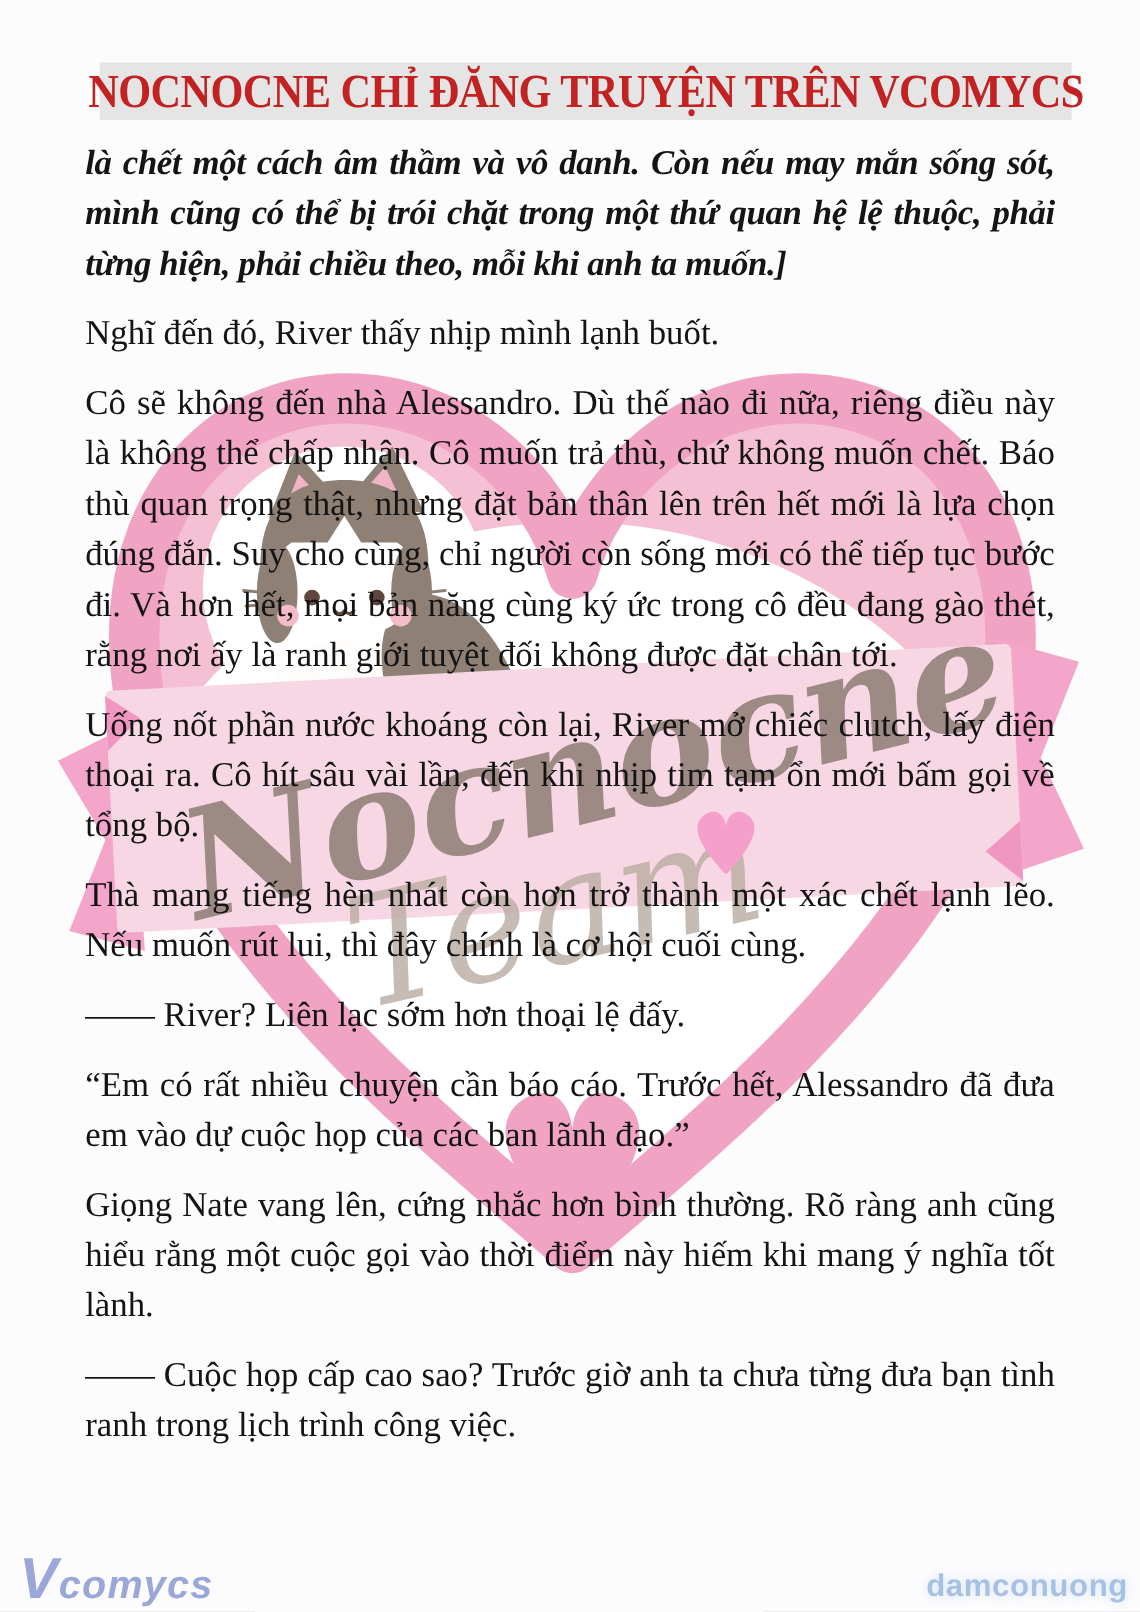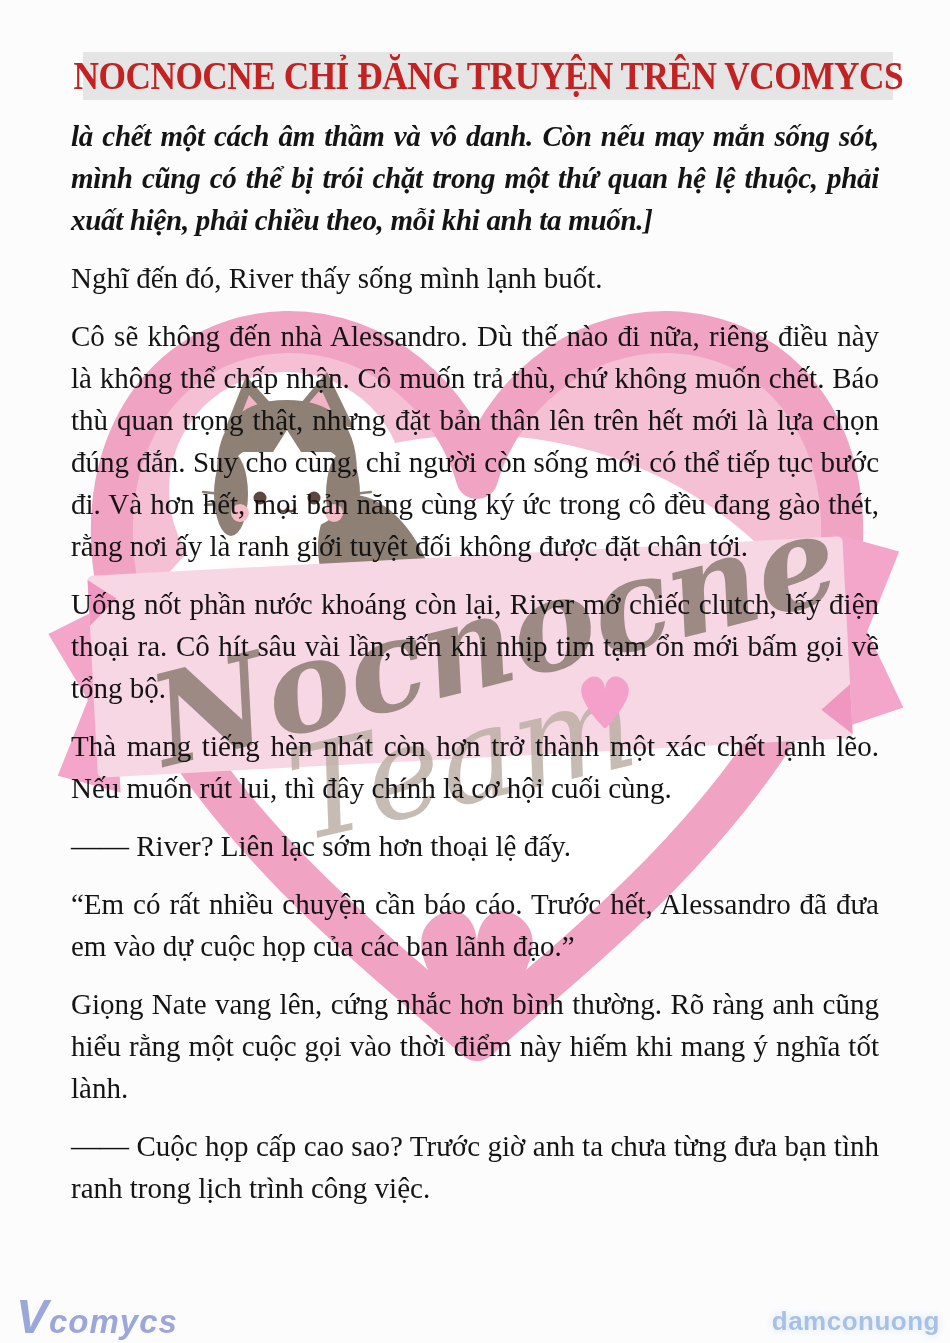--- a/index.html
+++ b/index.html
@@ -106,22 +106,22 @@
     <text x="472" y="802" text-anchor="middle" font-family="'DejaVu Serif', serif" font-size="128" font-style="italic" fill="#b9aba0" fill-opacity="0.8" transform="rotate(-13 472 802)">Team</text>
 
     <path d="M 604 728 C 580 702 575 686 589 678 C 598 673 605 681 605 690 C 605 681 612 673 621 678 C 635 686 630 702 606 728 Z" fill="#f59fcb"></path>
   </svg>
 
   <header class="banner">
     <span class="banner-text">NOCNOCNE CHỈ ĐĂNG TRUYỆN TRÊN VCOMYCS</span>
   </header>
 
   <main class="content">
-    <p class="lead">là chết một cách âm thầm và vô danh. Còn nếu may mắn sống sót, mình cũng có thể bị trói chặt trong một thứ quan hệ lệ thuộc, phải xuất hiện, phải chiều theo, mỗi khi anh ta muốn.]</p>
-    <p>Nghĩ đến đó, River thấy sống mình lạnh buốt.</p>
+    <p class="lead">là chết một cách âm thầm và vô danh. Còn nếu may mắn sống sót, mình cũng có thể bị trói chặt trong một thứ quan hệ lệ thuộc, phải từng hiện, phải chiều theo, mỗi khi anh ta muốn.]</p>
+    <p>Nghĩ đến đó, River thấy nhịp mình lạnh buốt.</p>
     <p>Cô sẽ không đến nhà Alessandro. Dù thế nào đi nữa, riêng điều này là không thể chấp nhận. Cô muốn trả thù, chứ không muốn chết. Báo thù quan trọng thật, nhưng đặt bản thân lên trên hết mới là lựa chọn đúng đắn. Suy cho cùng, chỉ người còn sống mới có thể tiếp tục bước đi. Và hơn hết, mọi bản năng cùng ký ức trong cô đều đang gào thét, rằng nơi ấy là ranh giới tuyệt đối không được đặt chân tới.</p>
     <p>Uống nốt phần nước khoáng còn lại, River mở chiếc clutch, lấy điện thoại ra. Cô hít sâu vài lần, đến khi nhịp tim tạm ổn mới bấm gọi về tổng bộ.</p>
     <p>Thà mang tiếng hèn nhát còn hơn trở thành một xác chết lạnh lẽo. Nếu muốn rút lui, thì đây chính là cơ hội cuối cùng.</p>
     <p>—— River? Liên lạc sớm hơn thoại lệ đấy.</p>
     <p>“Em có rất nhiều chuyện cần báo cáo. Trước hết, Alessandro đã đưa em vào dự cuộc họp của các ban lãnh đạo.”</p>
     <p>Giọng Nate vang lên, cứng nhắc hơn bình thường. Rõ ràng anh cũng hiểu rằng một cuộc gọi vào thời điểm này hiếm khi mang ý nghĩa tốt lành.</p>
     <p>—— Cuộc họp cấp cao sao? Trước giờ anh ta chưa từng đưa bạn tình ranh trong lịch trình công việc.</p>
   </main>
 
   <div class="vlogo">Vcomycs</div>

